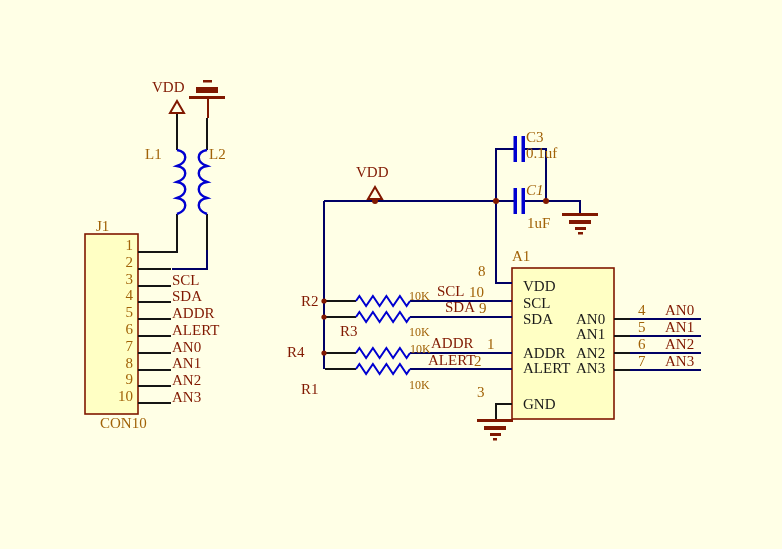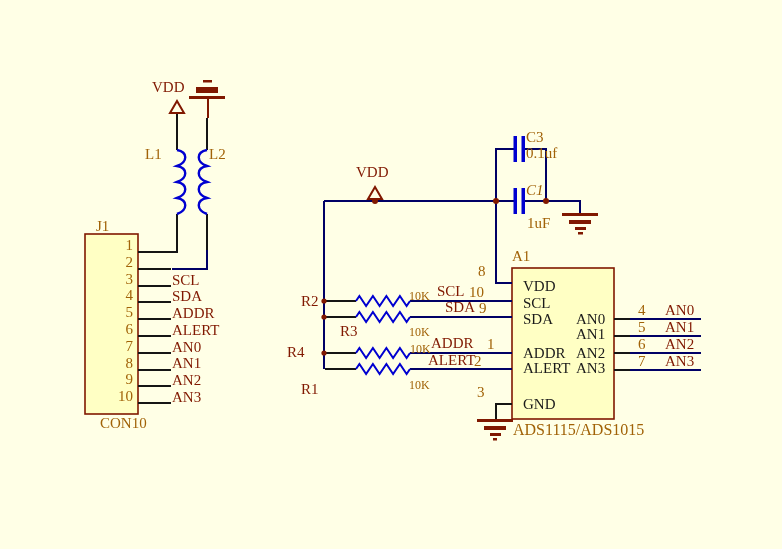--- a/index.html
+++ b/index.html
@@ -185,21 +185,20 @@
   <span class="t blk" style="left:523px;top:279px;">VDD</span>
   <span class="t blk" style="left:523px;top:296px;">SCL</span>
   <span class="t blk" style="left:523px;top:312px;">SDA</span>
   <span class="t blk" style="left:523px;top:346px;">ADDR</span>
   <span class="t blk" style="left:523px;top:361px;">ALERT</span>
   <span class="t blk" style="left:523px;top:397px;">GND</span>
   <span class="t blk" style="left:576px;top:312px;">AN0</span>
   <span class="t blk" style="left:576px;top:327px;">AN1</span>
   <span class="t blk" style="left:576px;top:346px;">AN2</span>
   <span class="t blk" style="left:576px;top:361px;">AN3</span>
-  <span class="t navy s16" style="left:513px;top:422px;">ADS1115/ADS1015</span>
 
   <span class="t navy" style="left:638px;top:303px;">4</span>
   <span class="t maroon" style="left:665px;top:303px;">AN0</span>
   <span class="t navy" style="left:638px;top:320px;">5</span>
   <span class="t maroon" style="left:665px;top:320px;">AN1</span>
   <span class="t navy" style="left:638px;top:337px;">6</span>
   <span class="t maroon" style="left:665px;top:337px;">AN2</span>
   <span class="t navy" style="left:638px;top:354px;">7</span>
   <span class="t maroon" style="left:665px;top:354px;">AN3</span>
 

